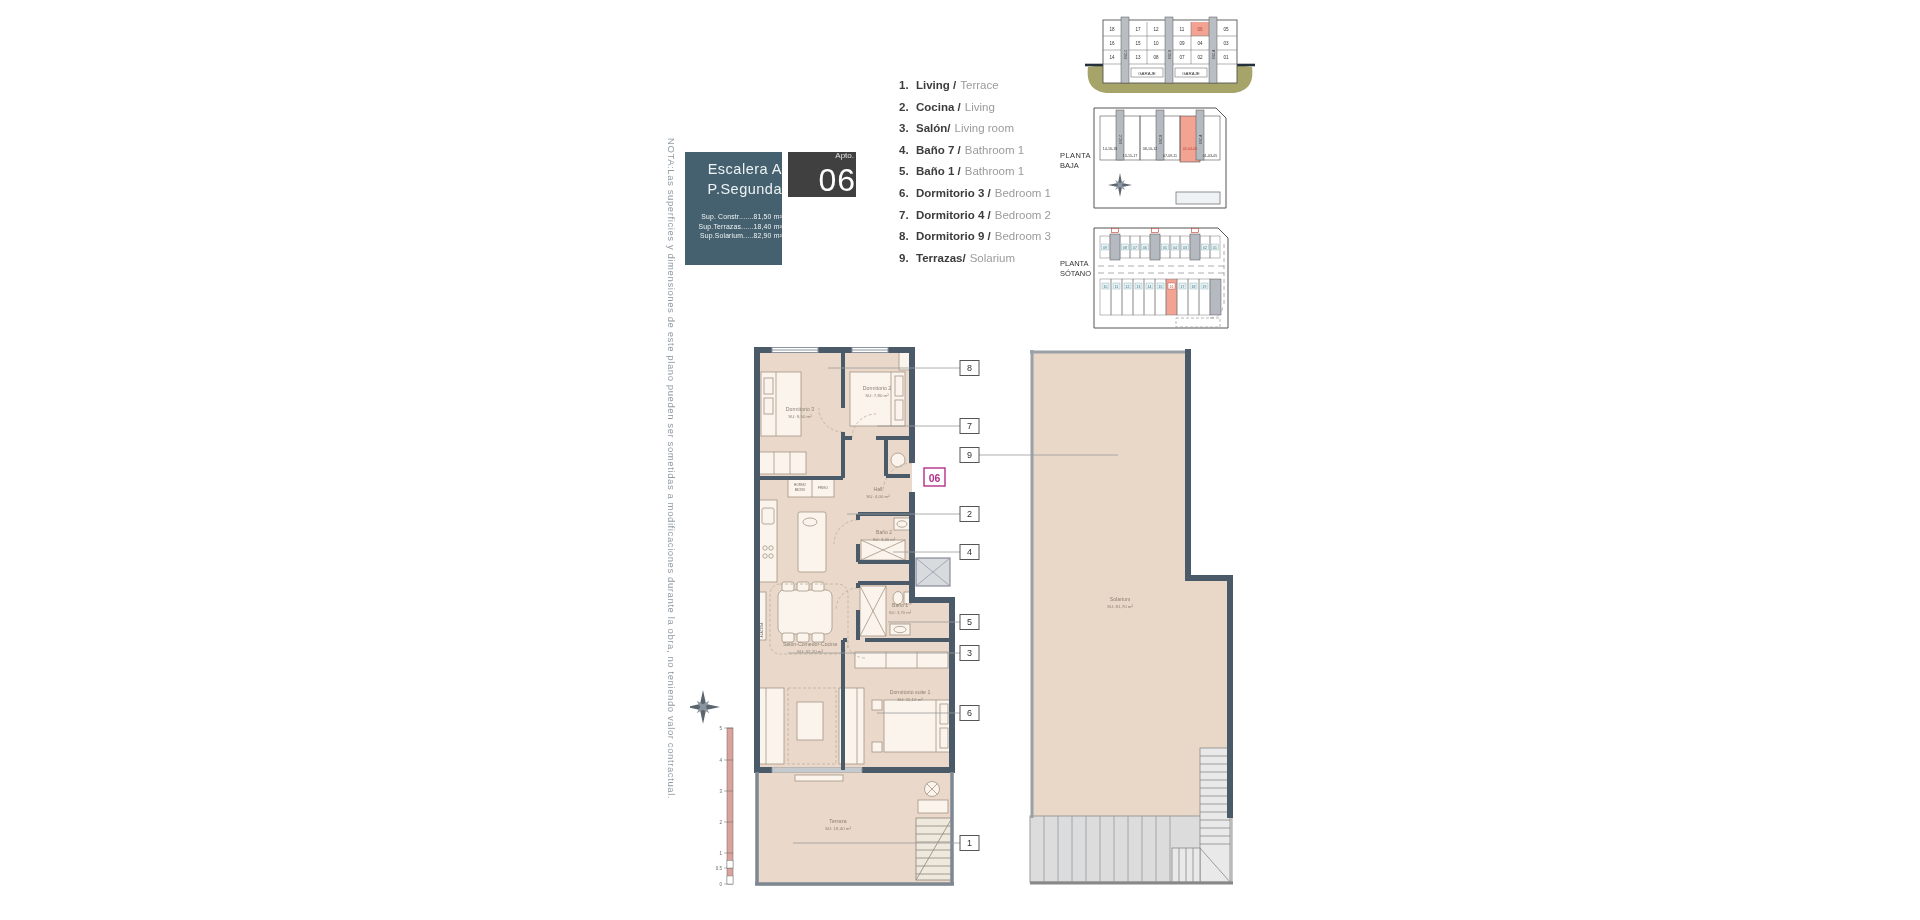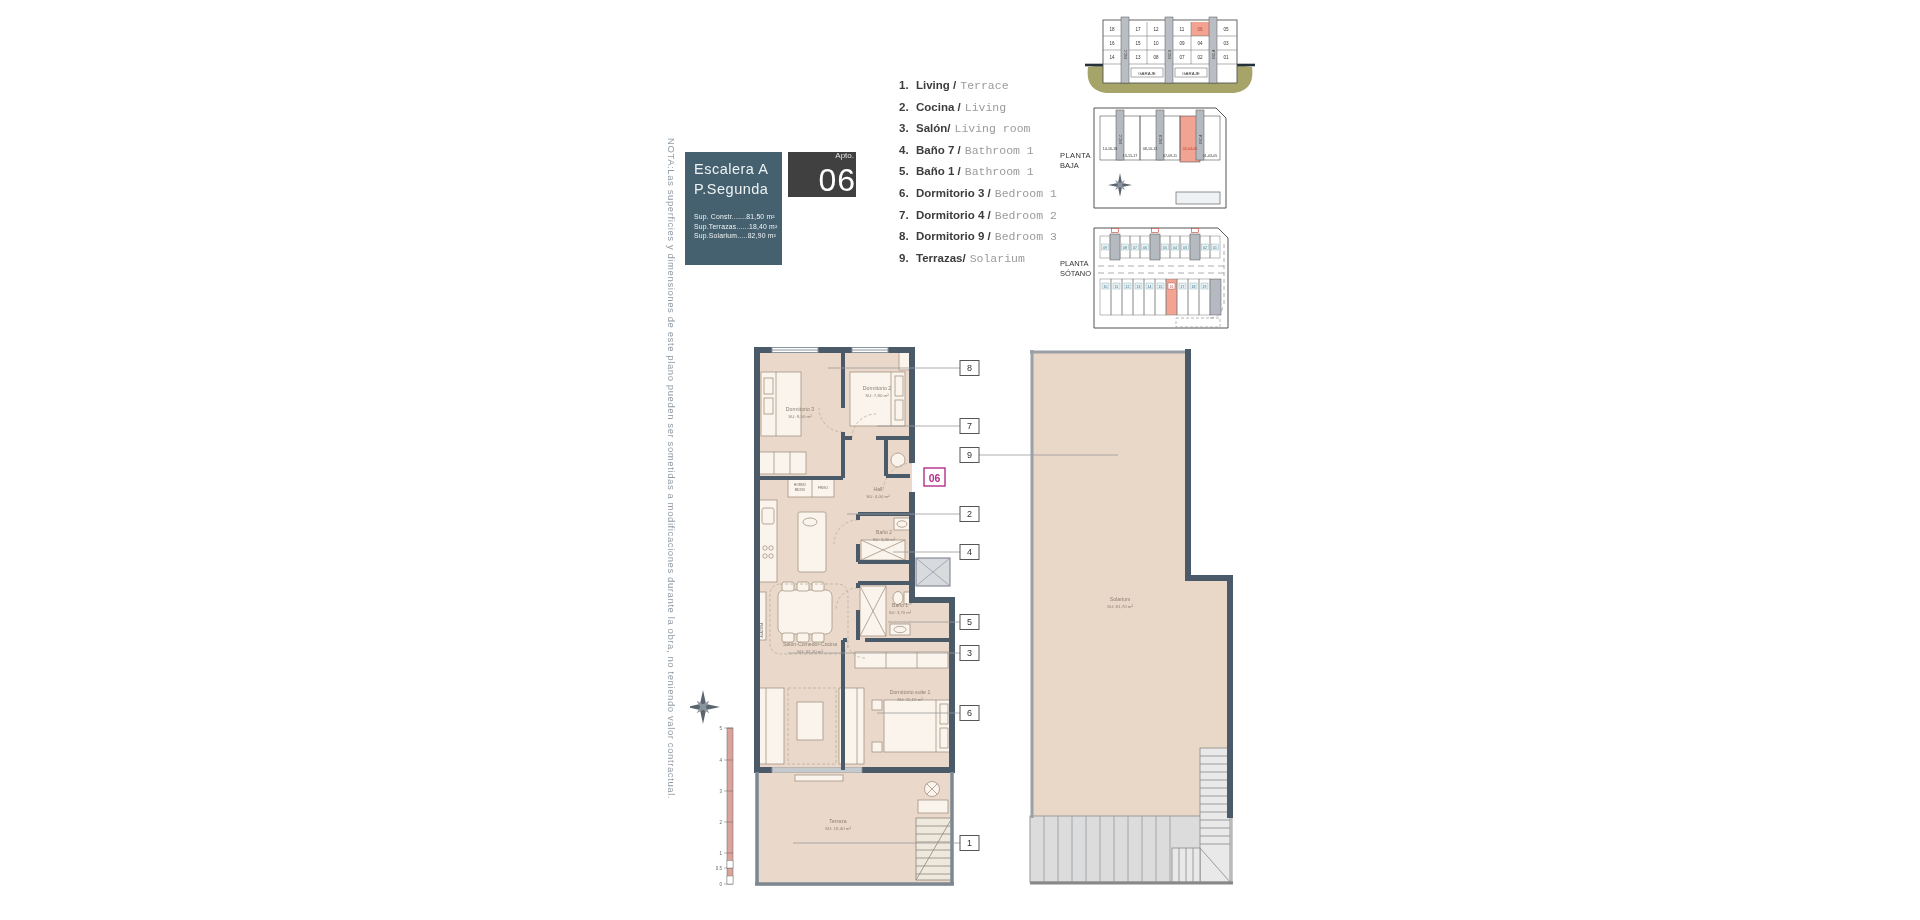--- a/index.html
+++ b/index.html
@@ -6,33 +6,33 @@
   .canvas{position:relative;width:1920px;height:920px;background:#fff;
           font-family:"Liberation Sans",sans-serif;overflow:hidden;}
   .abs{position:absolute;}
   
   .nota{left:666px;top:138px;height:680px;writing-mode:vertical-rl;
         font-size:9.5px;letter-spacing:0.6px;color:#8e99a3;}
   
   .title{left:683px;top:121px;font-size:25px;font-weight:bold;
          letter-spacing:2.5px;color:#45616f;white-space:nowrap;}
   .escbox{left:685px;top:152px;width:97px;height:113px;background:#45616f;
-          color:#eef2f4;box-sizing:border-box;padding:7px 0 12px 9px;}
+          color:#eef2f4;box-sizing:border-box;padding:7px 0 12px 9px;text-align:right;}
   .escbox .l1{font-size:14.5px;line-height:20px;letter-spacing:0.5px;}
   .sup{margin-top:13px;font-size:6.8px;line-height:9.5px;color:#ffffff;opacity:.93;letter-spacing:.2px;}
   .aptobox{left:788px;top:152px;width:68px;height:45px;background:#404040;color:#fff;
            display:flex;align-items:flex-end;justify-content:center;padding-bottom:4px;box-sizing:border-box;flex-direction:column;}
   .apto-lbl{font-size:8px;opacity:.85;margin:0 2px 5px 0;}
   .apto-num{font-size:32px;line-height:30px;font-weight:normal;letter-spacing:1px;}
   
   .legend{left:899px;top:79px;}
   .lgrow{display:flex;align-items:baseline;height:21.6px;font-size:11.5px;}
   .lg-num{width:17px;font-weight:bold;color:#3c3c3c;}
   .lg-es{font-weight:bold;color:#3c3c3c;white-space:pre;}
-  .lg-en{color:#9b9b9b;margin-left:4px;font-family:Liberation Mono, monospace;}
+  .lg-en{color:#9b9b9b;margin-left:4px;}
   
   .diag-label{font-size:7.5px;color:#333;line-height:9.5px;letter-spacing:.4px;}
   svg text{font-family:"Liberation Sans",sans-serif;}
 </style>
 </head>
 <body>
 
 <div class="canvas">
 
   <div class="abs nota">NOTA:Las superficies y dimensiones de este plano pueden ser sometidas a modificaciones durante la obra, no teniendo valor contractual.</div>

